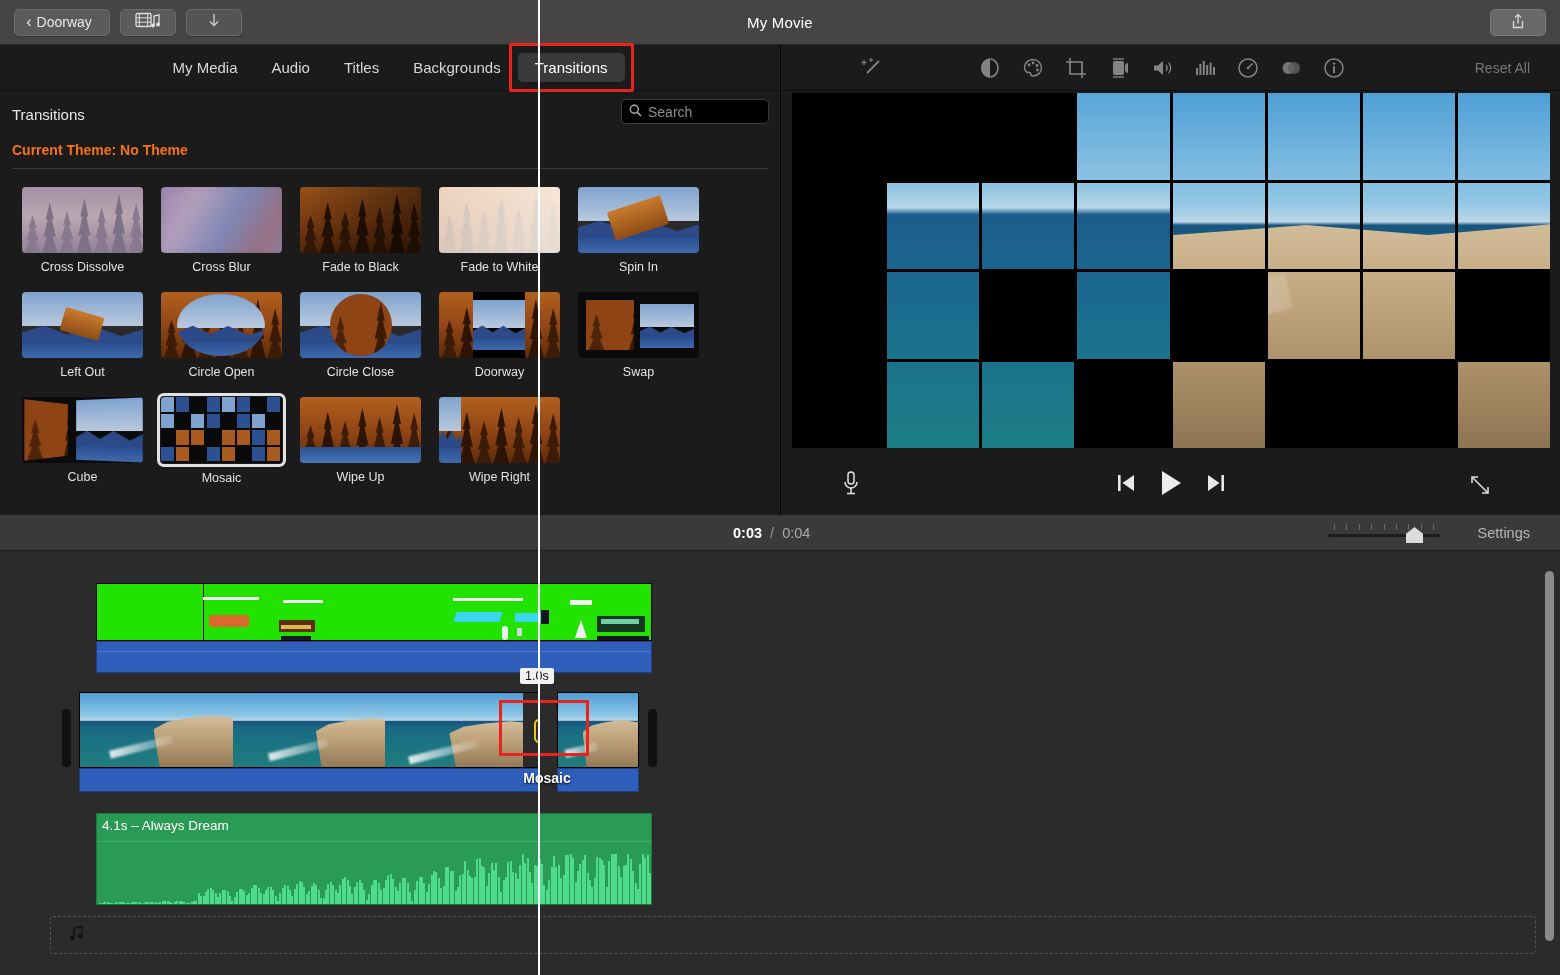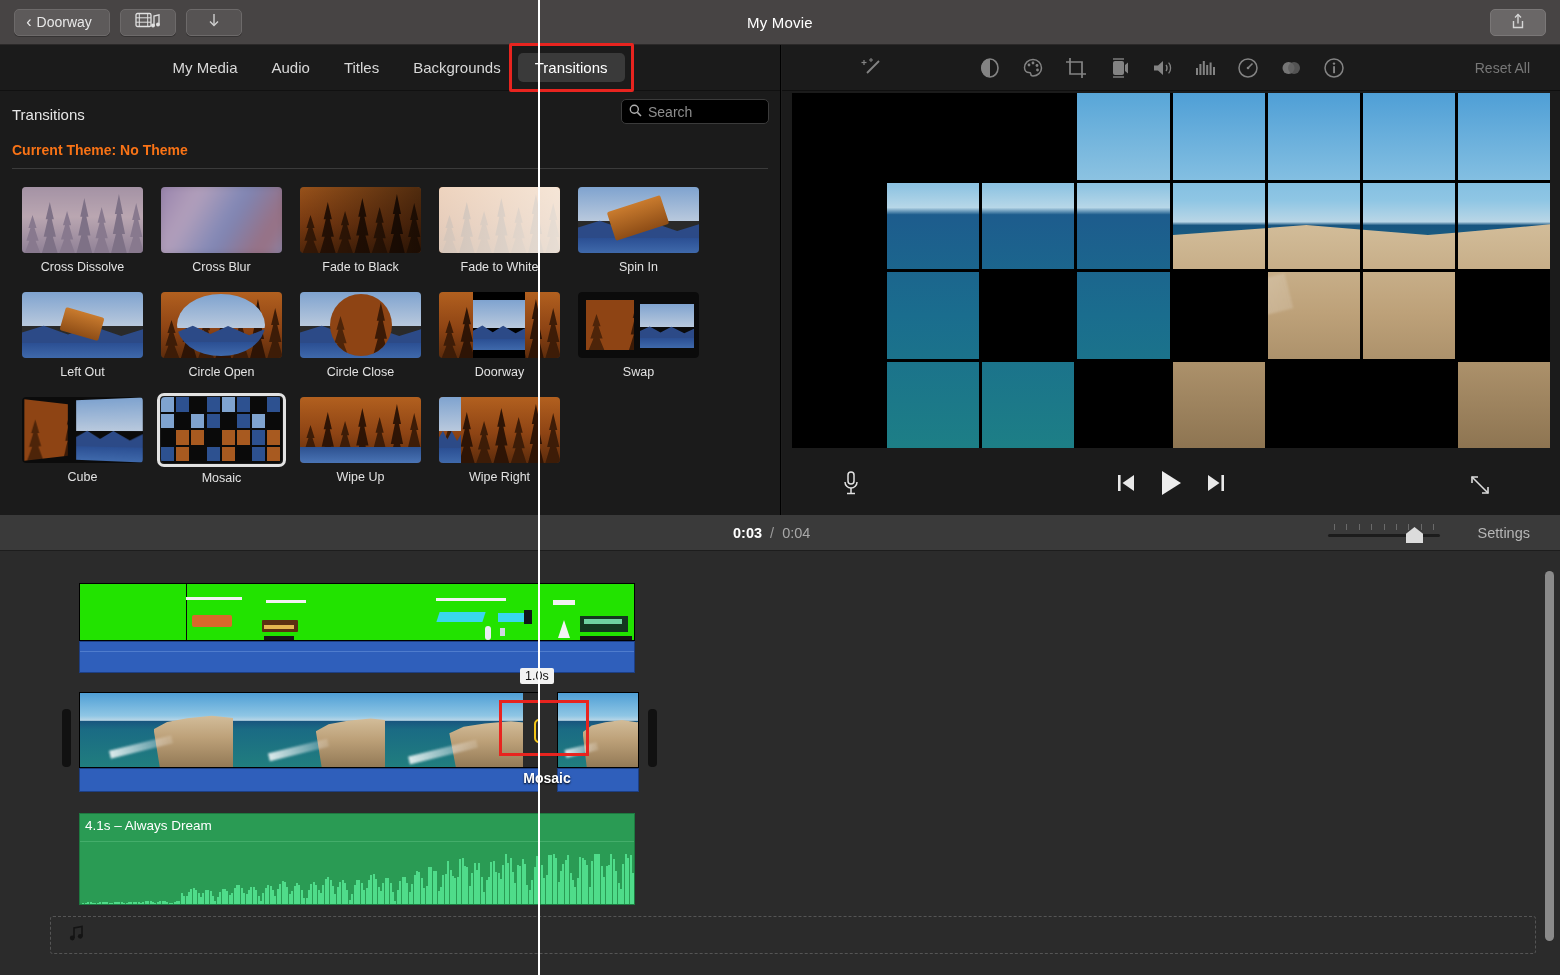--- a/index.html
+++ b/index.html
@@ -200,21 +200,21 @@
     background:#dcdcdc;
     clip-path: polygon(50% 0, 100% 42%, 100% 100%, 0 100%, 0 42%);
   }
   #settings-btn { position:absolute; right:30px; top:10px; color:#b6b6b6; font-size:14.5px; }
 
   
   #timeline {
     position:absolute; left:0; top:551px; width:1560px; height:424px;
     background:#2b2b2b; overflow:hidden;
   }
-  .tl-clip { position:absolute; }
+  .tl-clip { position:absolute;margin-left:17px; }
 
   
   #green-clip {
     left:79px; top:32px; width:556px; height:58px;
     background:#22e300; border:1px solid #000; overflow:hidden;
   }
   #green-clip .split { position:absolute; left:106px; top:0; bottom:0; width:1px; background:#0a0a0a; }
   .gfx { position:absolute; }
 
   #blue-bar-1 {

